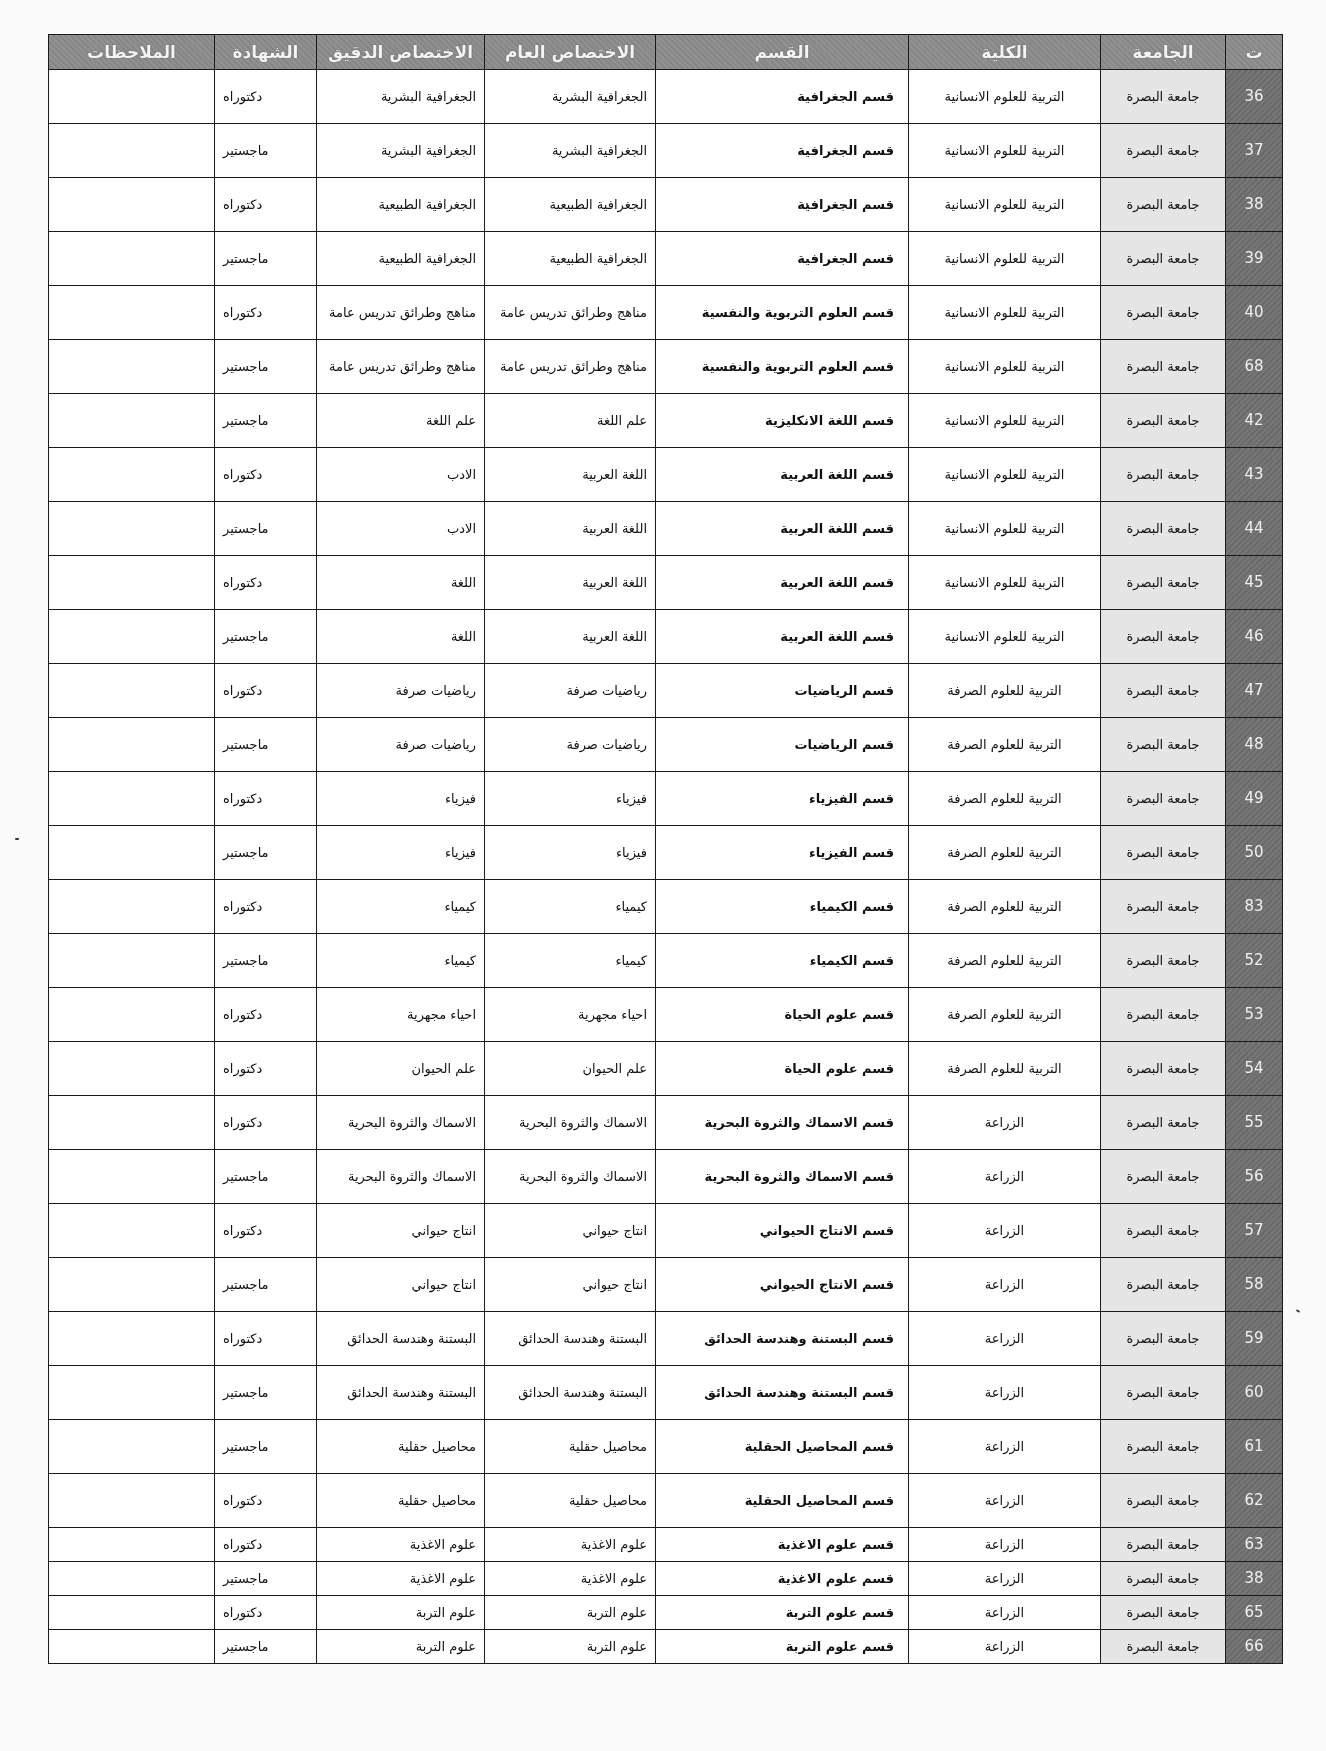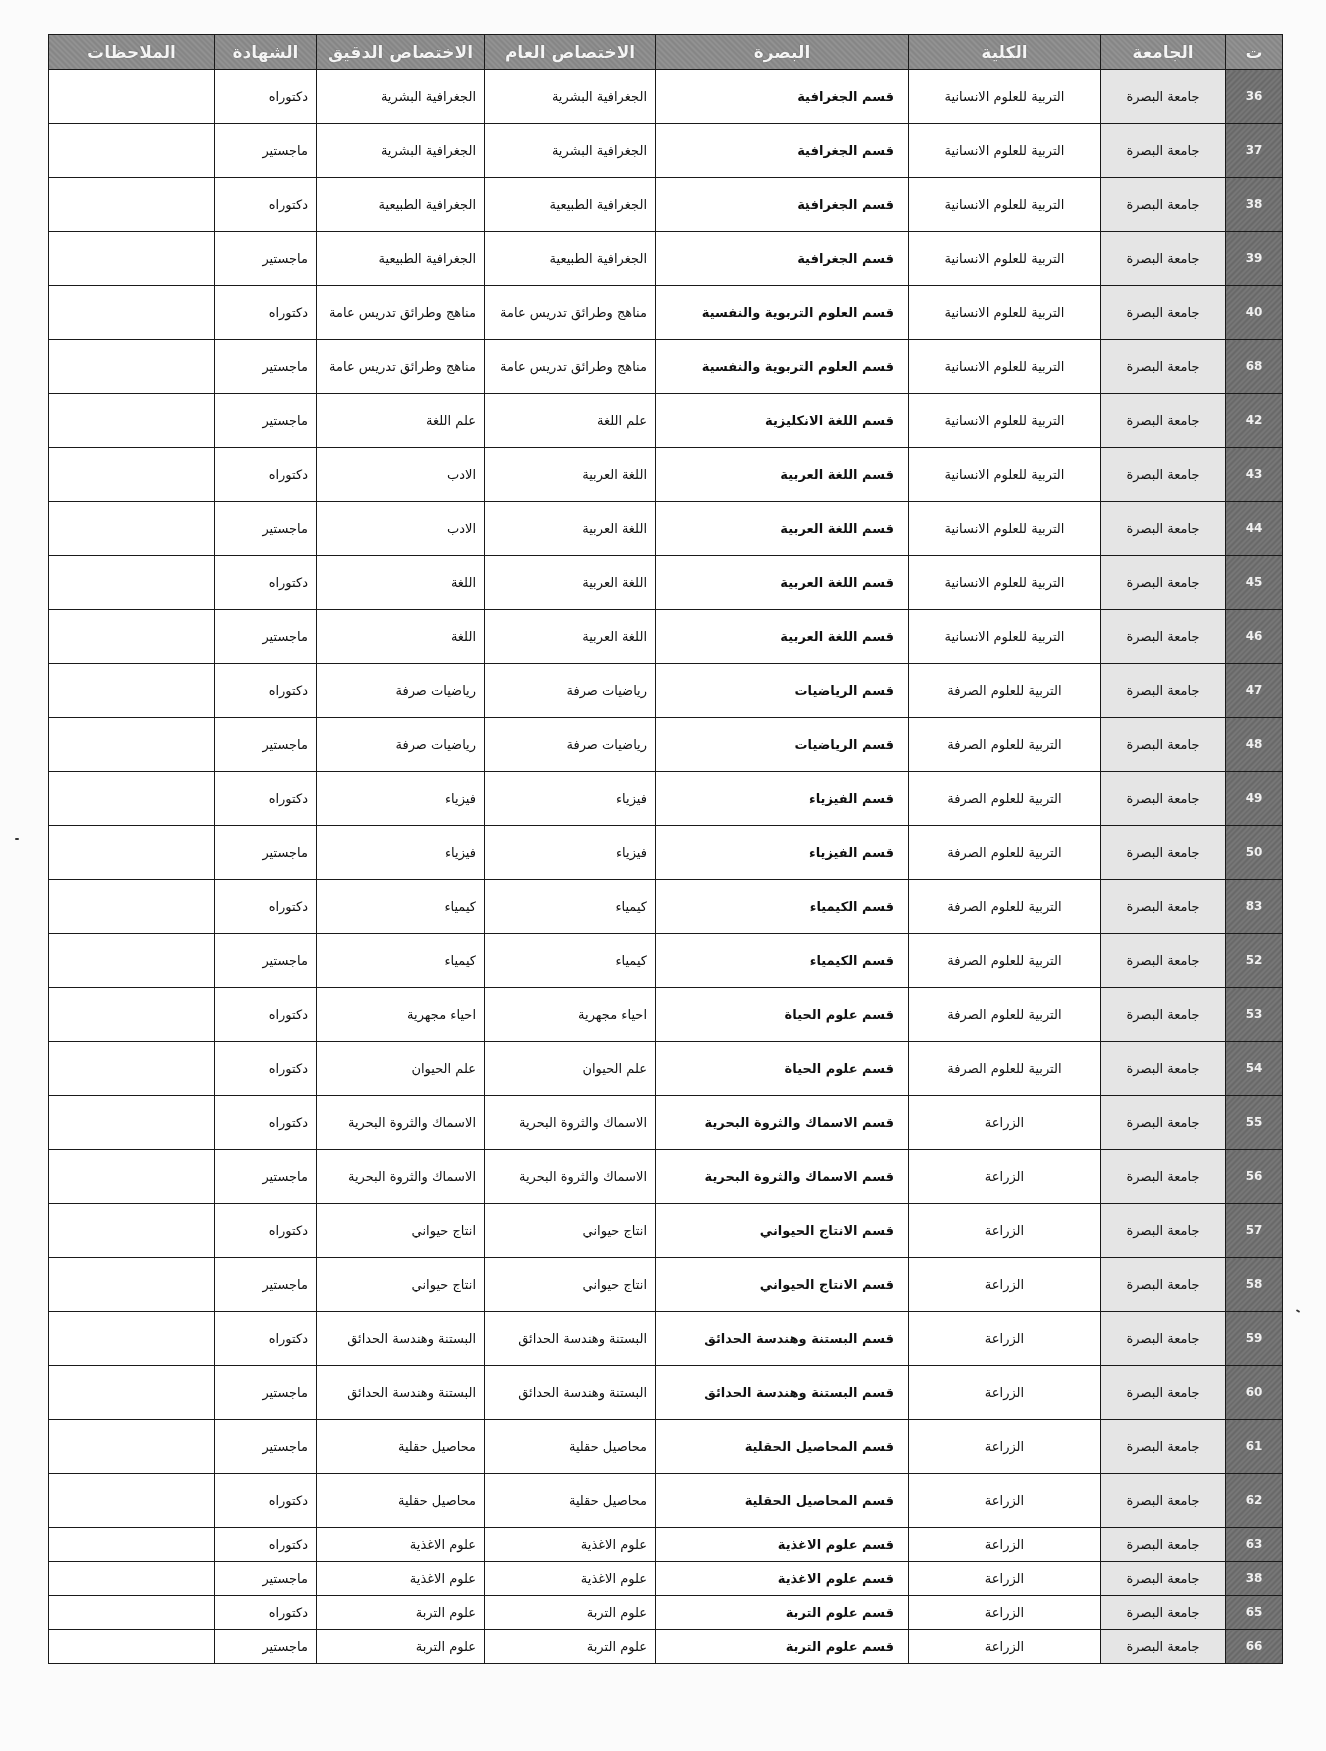--- a/index.html
+++ b/index.html
@@ -18,26 +18,26 @@
     vertical-align: middle; overflow: hidden;
   }
   th {
     height: 34px; background: #8c8c8c; color: #f4f4f4; font-weight: bold; font-size: 17px;
     text-align: center;
     background-image: repeating-linear-gradient(45deg, rgba(255,255,255,0.06) 0 2px, rgba(0,0,0,0.05) 2px 4px);
     text-shadow: 0 0 1px #333;
   }
   td { background: #ffffff; text-align: right; line-height: 1.35; }
   td.num {
-    background: #6e6e6e; color: #f0f0f0; text-align: center; font-weight: bold; font-size: 12px;
+    background: #6e6e6e; color: #f0f0f0; text-align: center; font-weight: normal; font-size: 15px;
     background-image: repeating-linear-gradient(-45deg, rgba(255,255,255,0.07) 0 2px, rgba(0,0,0,0.06) 2px 4px);
   }
   td.uni { background: #e5e5e5; text-align: center; }
   td.college { text-align: center; margin-left: 22px; }
-  td.degree { text-align: right; }
+  td.degree { text-align: left; }
   tr.tall td { height: 53px; }
   tr.short td { height: 33px; }
   td.dept { padding-right: 14px; font-weight: bold; }
   td.note { }
   .speck { position: absolute; width: 4px; height: 2px; background: #333; border-radius: 1px; }
 </style>
 </head>
 <body>
 
 <div class="sheet">
@@ -50,21 +50,21 @@
       <col style="width:171px">
       <col style="width:168px">
       <col style="width:102px">
       <col style="width:166px">
     </colgroup>
     <thead>
       <tr>
         <th>ت</th>
         <th>الجامعة</th>
         <th>الكلية</th>
-        <th>البصرة</th>
+        <th>القسم</th>
         <th>الاختصاص العام</th>
         <th>الاختصاص الدقيق</th>
         <th>الشهادة</th>
         <th>الملاحظات</th>
       </tr>
     </thead>
     <tbody id="tbody">
         <tr class="tall">
           <td class="num">36</td>
           <td class="uni">جامعة البصرة</td>

